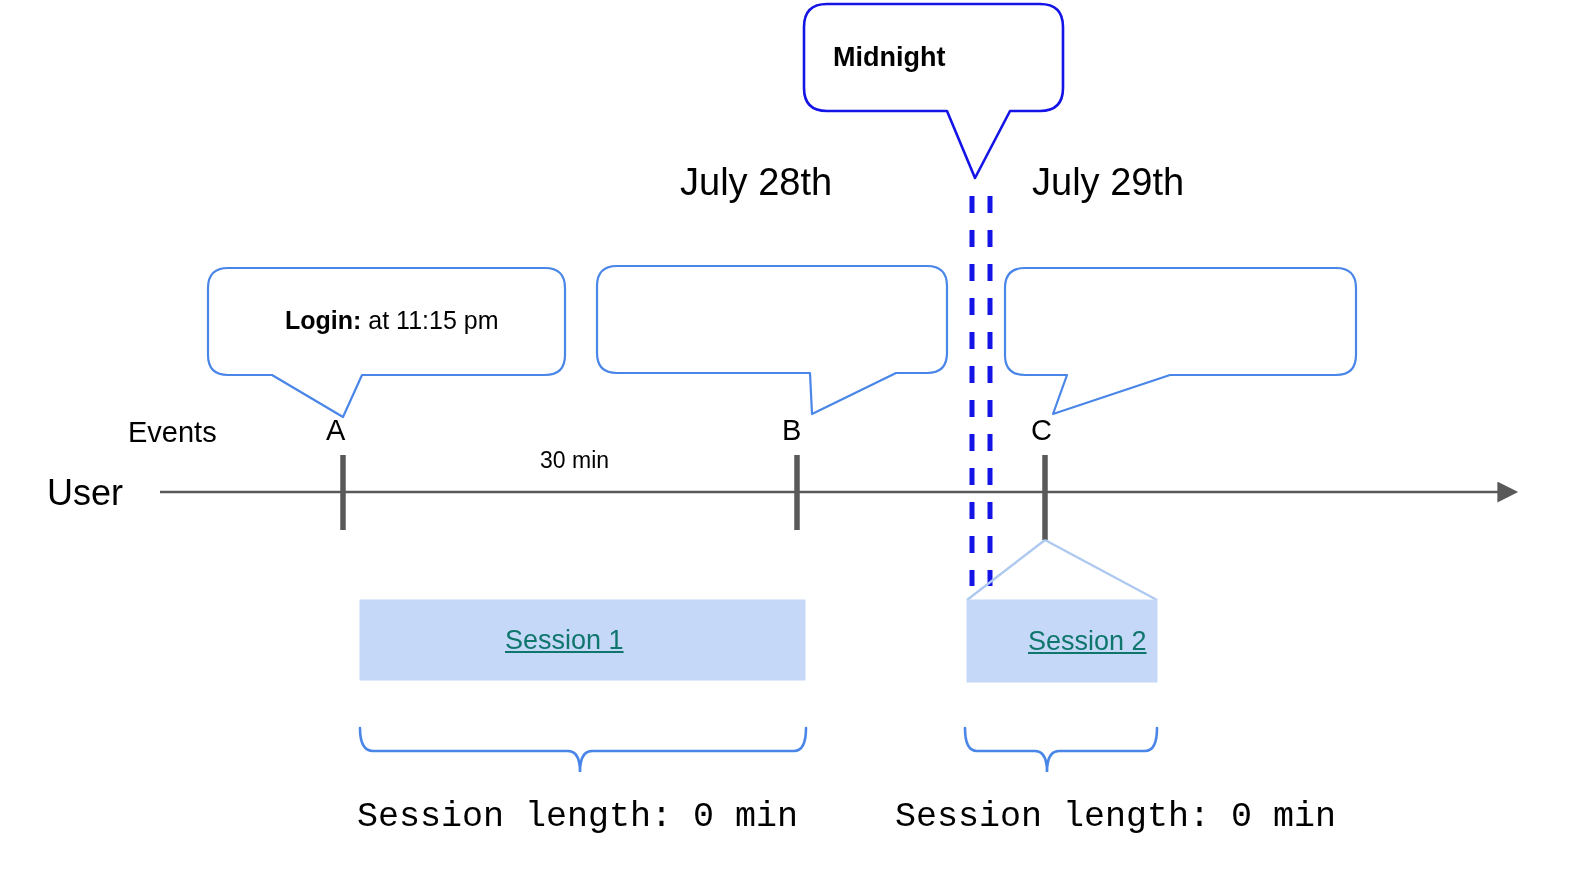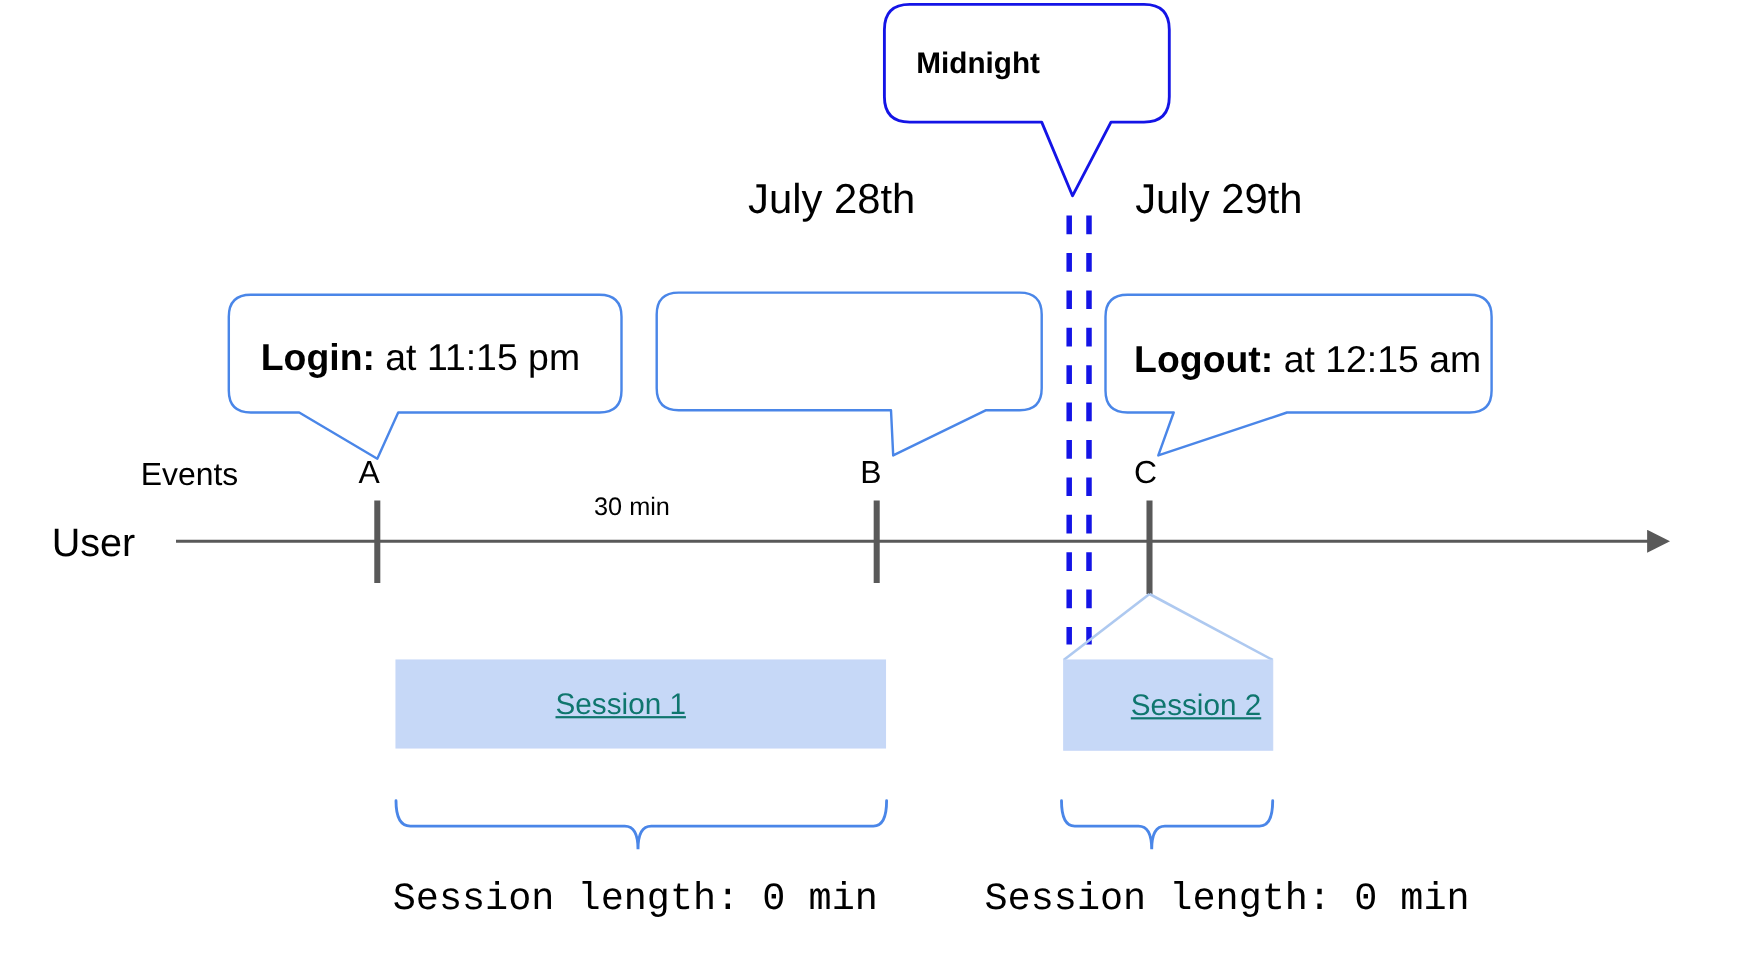--- a/index.html
+++ b/index.html
@@ -29,23 +29,24 @@
   }
   .lbl {
     position: absolute;
     white-space: nowrap;
     line-height: 1;
   }
   
   .callout-text {
     position: absolute;
     white-space: nowrap;
-    font-size: 34px;
+    font-size: 25px;
     line-height: 1;
     color: #000000;
+    margin-left: 48px;
   }
   .callout-text .strong {
     font-weight: bold;
   }
   .midnight-text {
     position: absolute;
     white-space: nowrap;
     font-size: 27px;
     font-weight: bold;
     line-height: 1;
@@ -146,23 +147,20 @@
 
   <div class="lbl day-label" style="left:680px; top:163px;">July 28th</div>
 
   <div class="lbl day-label" style="left:1032px; top:163px;">July 29th</div>
 
   <div class="callout-text" style="left:237px; top:308px;">
     <span class="strong">Login:</span><span> at 11:15 pm</span>
   </div>
 
 
-  <div class="callout-text" style="left:1031px; top:310px;">
-    <span class="strong">Logout:</span><span> at 12:15 am</span>
-  </div>
 
   <div class="lbl events-label" style="left:128px; top:418px;">Events</div>
 
   <div class="lbl user-label" style="left:47px; top:475px;">User</div>
 
   <div class="lbl tick-label" style="left:326px; top:416px;">A</div>
 
   <div class="lbl tick-label" style="left:782px; top:416px;">B</div>
 
   <div class="lbl tick-label" style="left:1031px; top:416px;">C</div>

